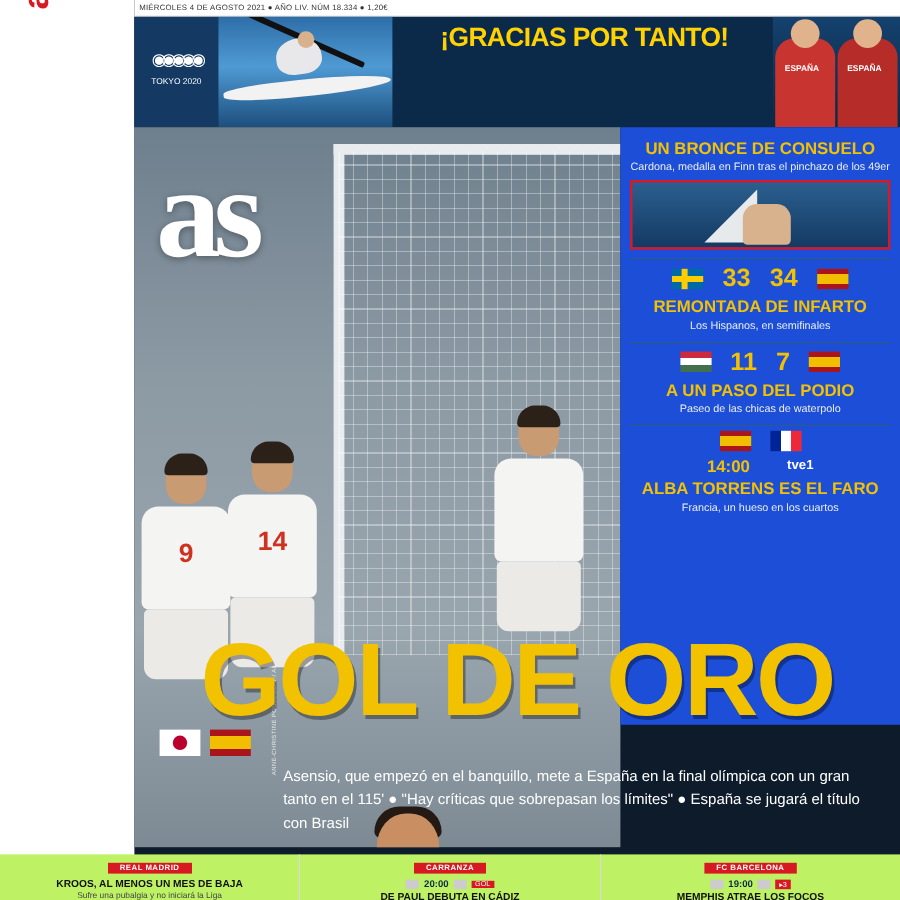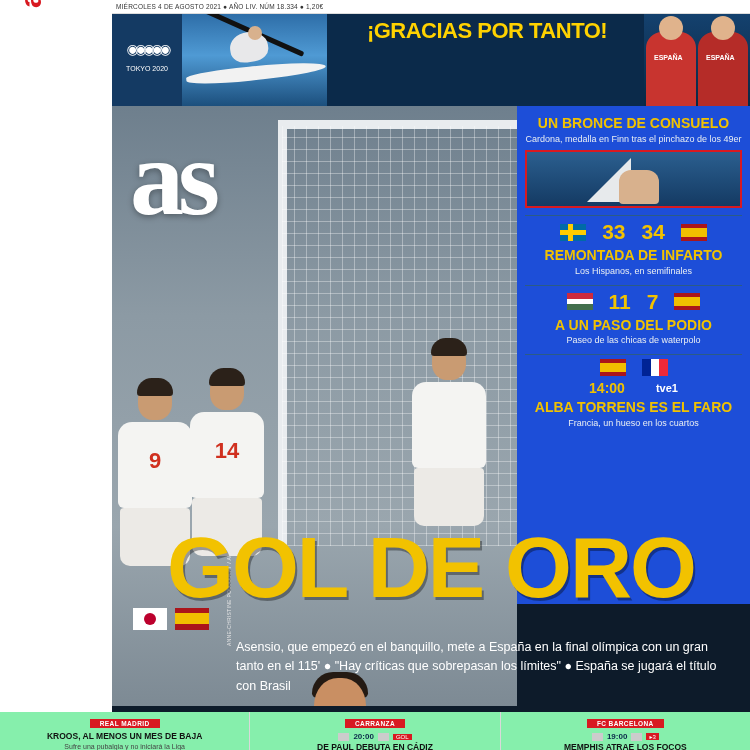--- a/index.html
+++ b/index.html
@@ -202,21 +202,21 @@
   .fl-fr { background: linear-gradient(90deg,#002395 0 33%,#fff 33% 66%,#ed2939 66% 100%);}
   .scoreline .num { font-size: 21px; font-weight: bold; color: #fff;}
   .scoreline .num.y { color: #f2c200;}
   .timeline { display:flex; align-items:center; justify-content:center; gap: 8px; margin-top: 4px;}
   .timeline .time { color: #f2c200; font-size: 14px; font-weight: bold;}
   .timeline .ch { color: #fff; font-size: 11px; font-weight: bold; margin-left: 23px; }
 
   
   .footer {
     position: absolute; left: 0; top: 712px; width: 750px; height: 38px;
-    background: #86efac;
+    background: #bef264;
     display: flex;
   }
   .fcol { flex: 1; position: relative; padding: 0 6px; text-align: center; }
   .fcol + .fcol { border-left: 1px solid #d9d9d9; }
   .ftag {
     background: #d81921; color: #fff; font-size: 6.5px; font-weight: bold;
     display: inline-block; padding: 1px 10px; letter-spacing: .4px;
   }
   .ftitle { font-size: 8.5px; font-weight: bold; color: #111; margin-top: 2px; line-height: 1.15;}
   .fsub { font-size: 7px; color: #444; margin-top: 1px; line-height: 1.15;}

